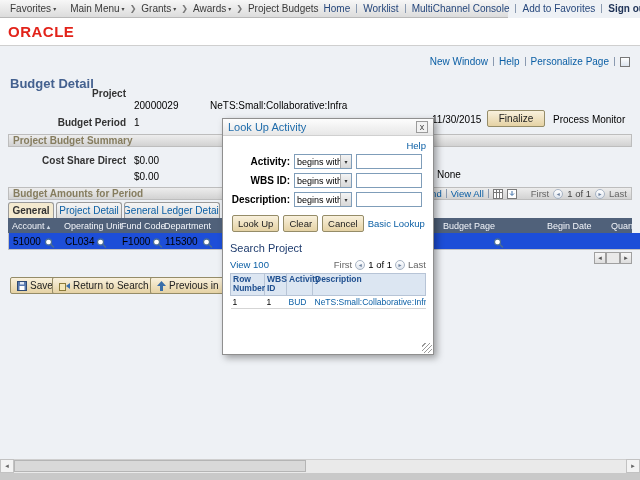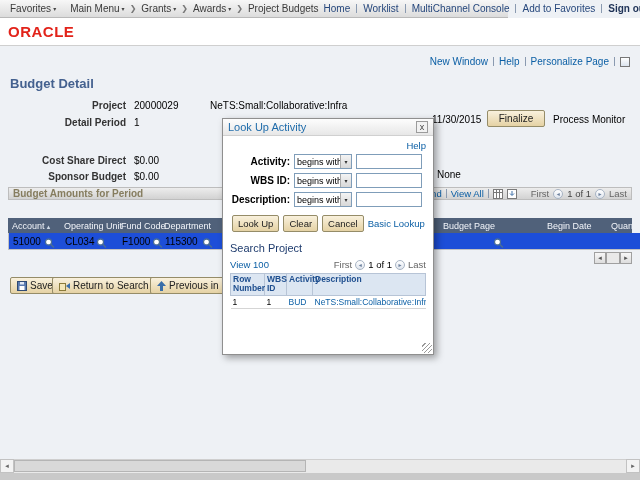--- a/index.html
+++ b/index.html
@@ -155,34 +155,36 @@
     <span class="pipe"></span>
     <span class="lnk">Help</span>
     <span class="pipe"></span>
     <span class="lnk">Personalize Page</span>
     <span class="pipe"></span>
     <span class="copyicon"></span>
   </div>
 
   <div class="pgtitle">Budget Detail</div>
 
-  <span class="flabel" style="left:4px;top:100px;">Project</span>
+  <span class="flabel" style="left:4px;top:88px;">Project</span>
   <span class="fval" style="left:134px;top:100px;">20000029</span>
   <span class="fval" style="left:210px;top:100px;">NeTS:Small:Collaborative:Infra</span>
 
-  <span class="flabel" style="left:4px;top:117px;">Detail Period</span>
+  <span class="flabel" style="left:4px;top:117px;">Budget Period</span>
   <span class="fval" style="left:134px;top:117px;">1</span>
   <span class="fval" style="left:432px;top:114px;">11/30/2015</span>
 
   <span class="btn" style="left:487px;top:110px;width:58px;justify-content:center;">Finalize</span>
   <span class="fval lnk" style="left:553px;top:114px;">Process Monitor</span>
 
+  <div class="sechdr" style="top:134px;">
+    <span>Project Budget Summary</span>
+  </div>
   <span class="flabel" style="left:4px;top:155px;">Cost Share Direct</span>
   <span class="fval" style="left:134px;top:155px;">$0.00</span>
-  <span class="flabel" style="left:4px;top:171px;">Sponsor Budget</span>
   <span class="fval" style="left:134px;top:171px;">$0.00</span>
   <span class="fval" style="left:437px;top:169px;">None</span>
 
   <div class="sechdr" style="top:187px;">
     <span>Budget Amounts for Period</span>
     <span class="pagerflex" style="margin-left:auto;">
       <span class="picon">◄</span>
       <span class="pipe"></span>
       <span class="lnk">Find</span>
       <span class="pipe"></span>
@@ -200,20 +202,26 @@
         </svg>
       <span style="width:6px;"></span>
       <span class="gray">First</span>
       <span class="circ">◂</span>
       <span>1 of 1</span>
       <span class="circ">▸</span>
       <span class="gray">Last</span>
     </span>
   </div>
 
+  <div class="tabrow">
+    <span class="tab active">General</span>
+    <span class="tab inactive" style="width:66px;">Project Detail</span>
+    <span class="tab inactive" style="width:96px;">General Ledger Detail</span>
+    <span class="tab inactive" style="width:28px;">C</span>
+  </div>
 
   <div class="gridhead">
     <span class="gh" style="left:4px;"><span>Account</span><span class="sorticon">▲</span></span>
     <span class="gh" style="left:56px;">Operating Unit</span>
     <span class="gh" style="left:113px;">Fund Code</span>
     <span class="gh" style="left:156px;">Department</span>
     <span class="gh" style="left:435px;">Budget Page</span>
     <span class="gh" style="left:539px;">Begin Date</span>
     <span class="gh" style="left:603px;">Quantit</span>
   </div>

